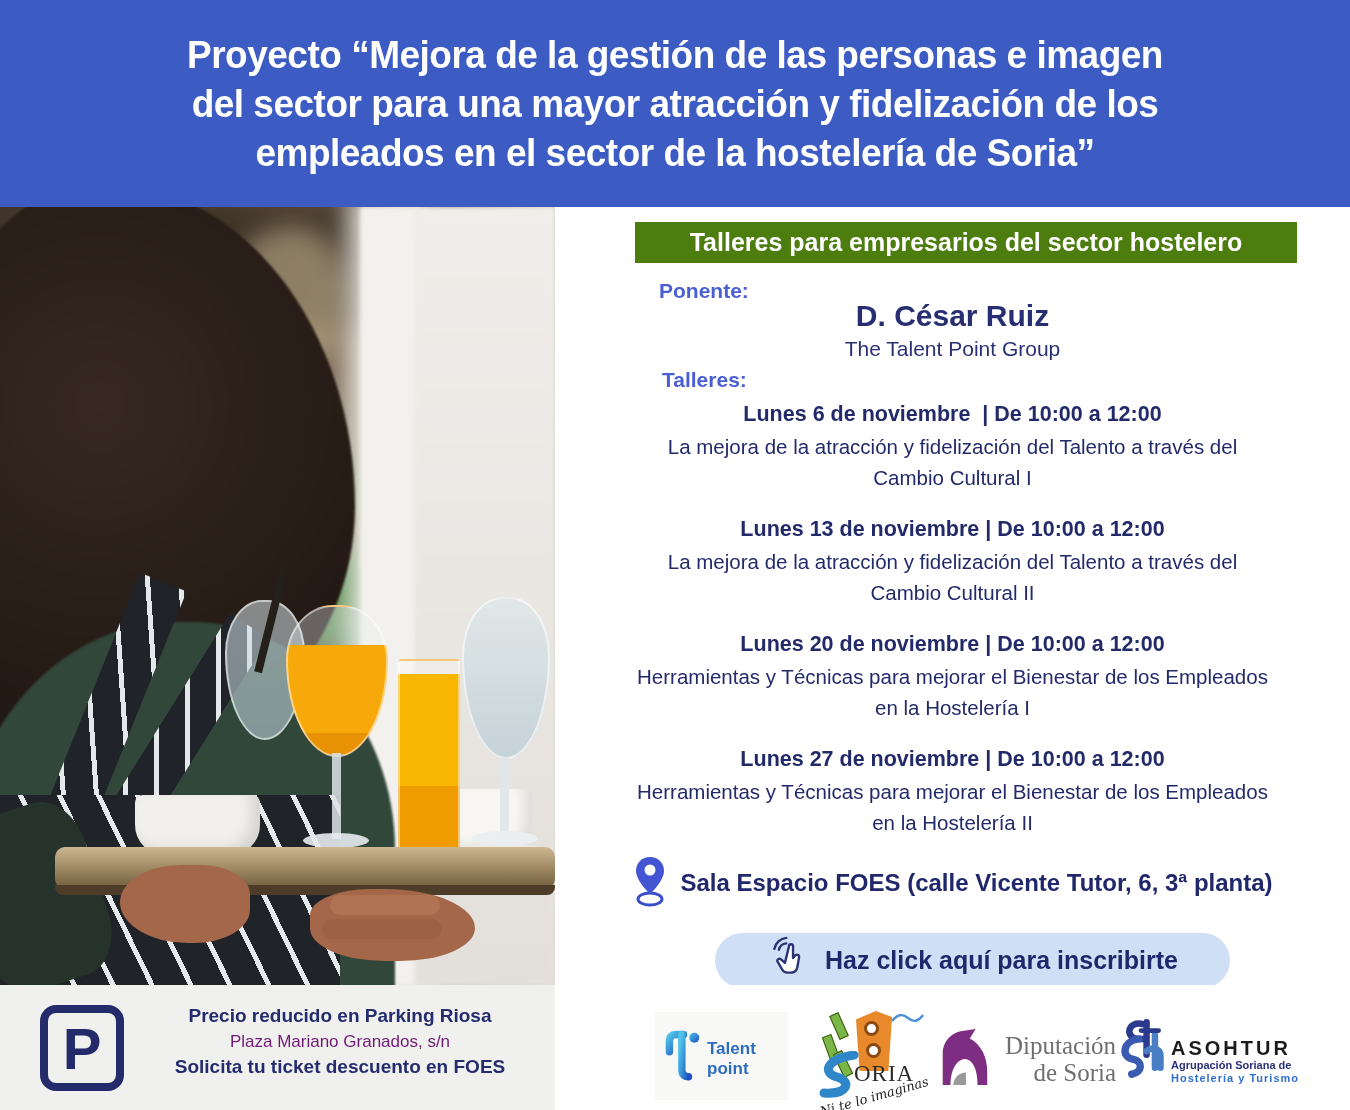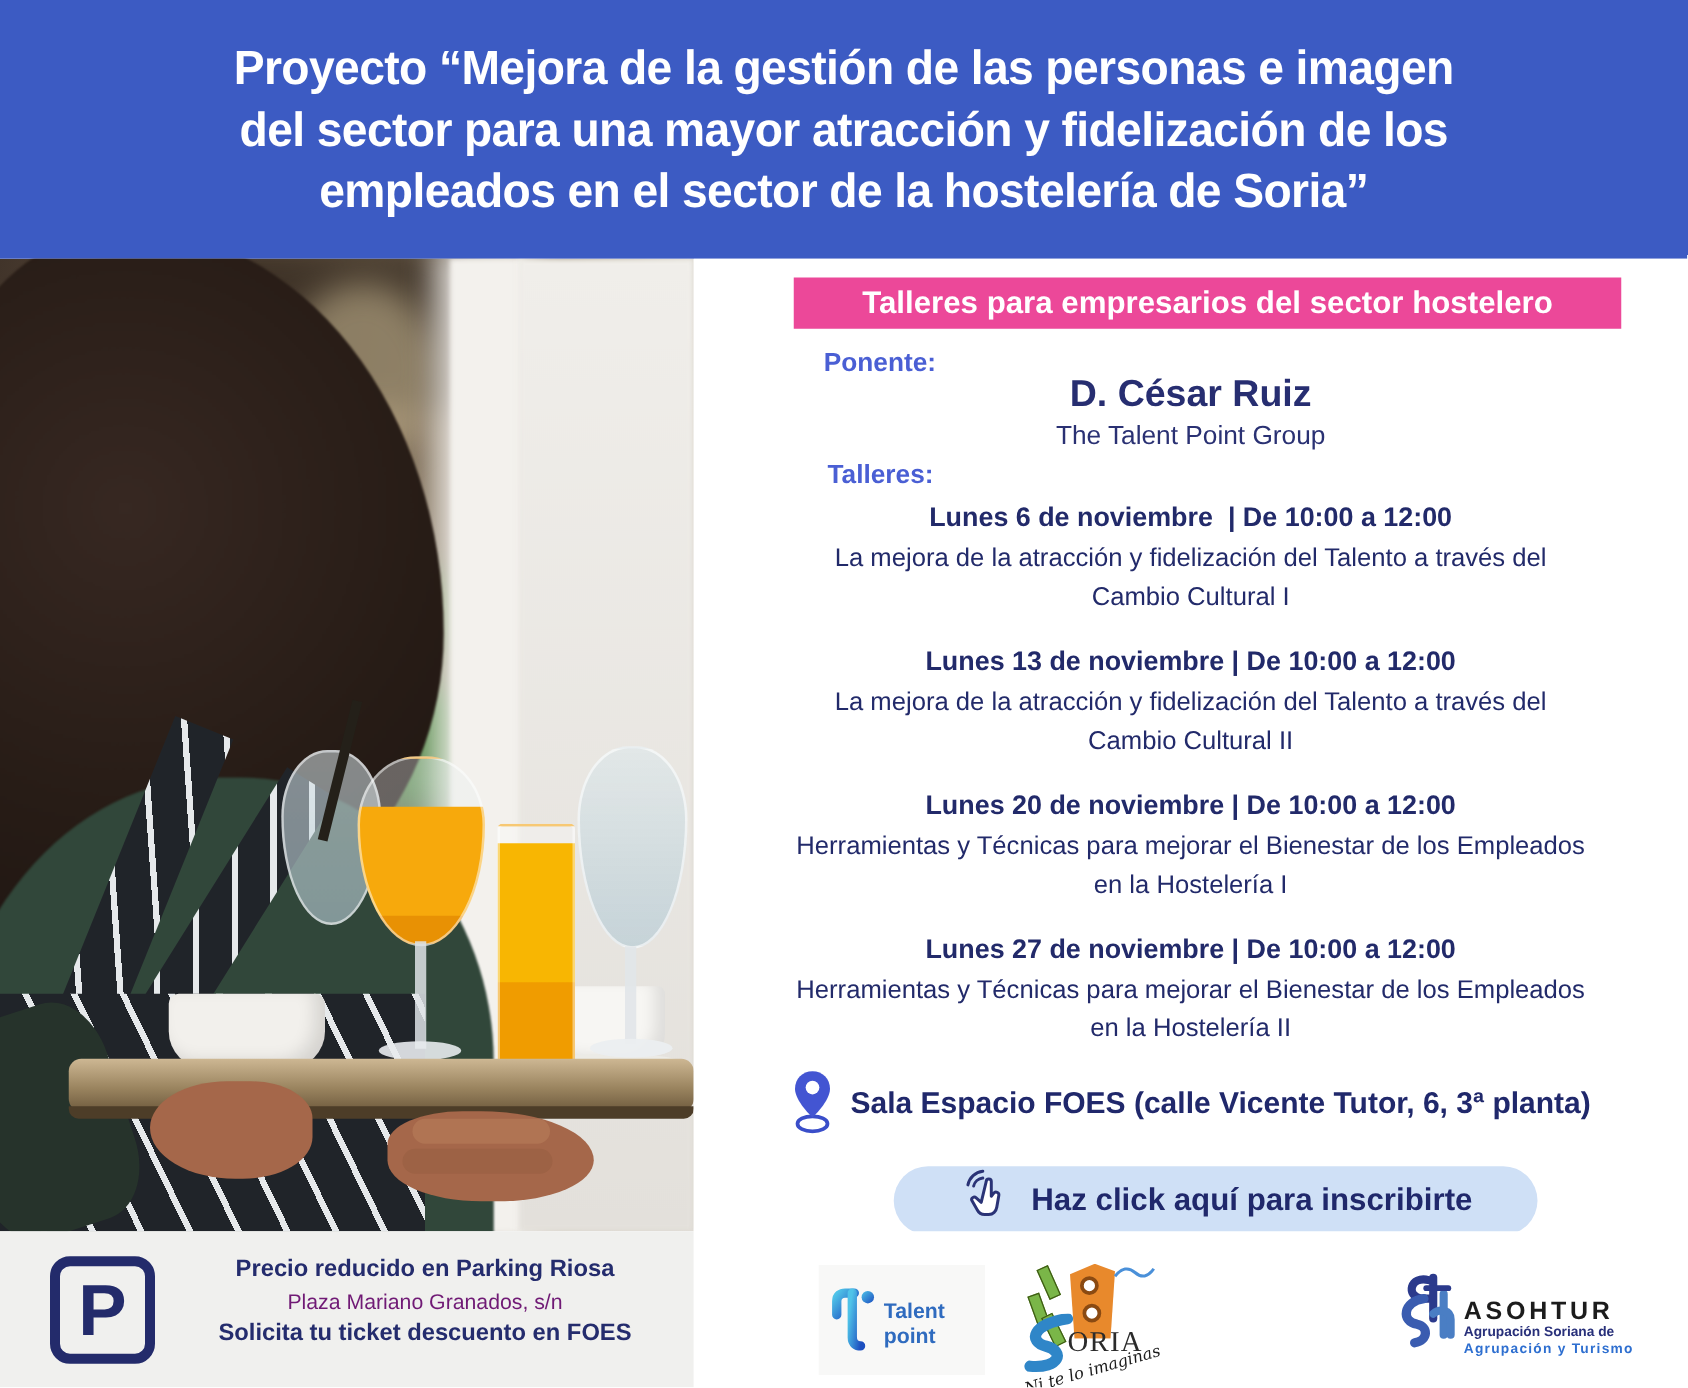--- a/index.html
+++ b/index.html
@@ -76,21 +76,21 @@
              border-radius:40% 60% 50% 50%; }
   .ph-finger1 { left:330px; top:688px; width:110px; height:20px; background:#b07453; border-radius:12px; }
   .ph-finger2 { left:322px; top:712px; width:120px; height:20px; background:#9d6245; border-radius:12px; }
   .ph-hand-left { left:120px; top:658px; width:130px; height:78px; background:#a5674a;
              border-radius:50% 40% 45% 55%; }
   .ph-arm-left { left:-30px; top:600px; width:130px; height:180px; background:#26332b;
              transform:rotate(-18deg); border-radius:30%; }
 
   
   .right-col { position:absolute; left:555px; top:207px; width:795px; height:778px; background:#fff; }
-  .banner { position:absolute; left:80px; top:15px; width:662px; height:41px; background:#ec4899;
+  .banner { position:absolute; left:80px; top:15px; width:662px; height:41px; background:#4d7c0f;
             color:#fff; font-weight:bold; font-size:25px; line-height:41px; text-align:center; }
   .lbl { position:absolute; font-size:21px; font-weight:bold; color:#4a5fd4; }
   .lbl-ponente { left:104px; top:72px; }
   .lbl-talleres { left:107px; top:161px; }
   .speaker-name { position:absolute; left:0; right:0; top:92px; text-align:center;
                   font-size:30px; font-weight:bold; color:#272e71; }
   .speaker-org { position:absolute; left:0; right:0; top:130px; text-align:center;
                  font-size:21px; color:#2a3173; }
   .workshops { position:absolute; left:0; right:0; top:193px; }
   .w-entry { text-align:center; margin-bottom:22px; }
@@ -301,35 +301,48 @@
       <svg style="left:70px;top:4px;" width="34" height="16" viewBox="0 0 34 16">
         <path d="M2 12 Q10 2 18 9 T33 6" stroke="#4a90d9" stroke-width="2.4" fill="none"></path>
       </svg>
       <svg style="left:-4px;top:46px;" width="46" height="48" viewBox="0 0 46 48">
         <path d="M38 4 C10 8 6 22 21 26 C36 30 32 44 8 42" stroke="#2f86c8" stroke-width="9" fill="none" stroke-linecap="round"></path>
       </svg>
       <span class="so-oria">ORIA</span>
       <span class="so-tag">Ni te lo imaginas</span>
     </div>
 
+    <div class="logo-dip">
+      <span>
+        <svg width="62" height="60" viewBox="0 0 64 62">
+          <path d="M10 60 L10 28 C10 14 20 5 32 4 L44 2 L38 12 C50 18 56 32 56 46 L56 60 Z" fill="#7d2e82"></path>
+          <path d="M18 60 C18 42 26 33 33 33 C40 33 46 42 46 60 Z" fill="#ffffff"></path>
+          <path d="M21 60 A13 13 0 0 1 34 47 L34 60 Z" fill="#9a9a9a"></path>
+        </svg>
+      </span>
+      <span class="dip-text">
+        <span>Diputación</span><br>
+        <span>de Soria</span>
+      </span>
+    </div>
 
     <div class="logo-asohtur">
       <span>
         <svg width="52" height="72" viewBox="0 0 56 76">
           <g fill="none" stroke-linecap="round">
             <path d="M30 9 C14 5 10 23 24 25 L33 25" stroke="#2b3a8c" stroke-width="7"></path>
             <path d="M34 7 L34 42" stroke="#2b3a8c" stroke-width="7"></path>
             <path d="M26 25 C8 27 6 45 20 47 C30 49 30 61 18 63" stroke="#3a5cb0" stroke-width="8"></path>
             <path d="M43 21 L43 56" stroke="#4a7ec4" stroke-width="7"></path>
             <path d="M34 38 C40 33 49 35 49 43 L49 56" stroke="#4a7ec4" stroke-width="7"></path>
             <path d="M28 16 L47 16" stroke="#2b3a8c" stroke-width="5"></path>
           </g>
         </svg>
       </span>
       <span class="as-text">
         <div class="as-name">ASOHTUR</div>
         <div class="as-sub1">Agrupación Soriana de</div>
-        <div class="as-sub2">Agrupación y Turismo</div>
+        <div class="as-sub2">Hostelería y Turismo</div>
       </span>
     </div>
 
   </div>
 </div>
 
 </body></html>

